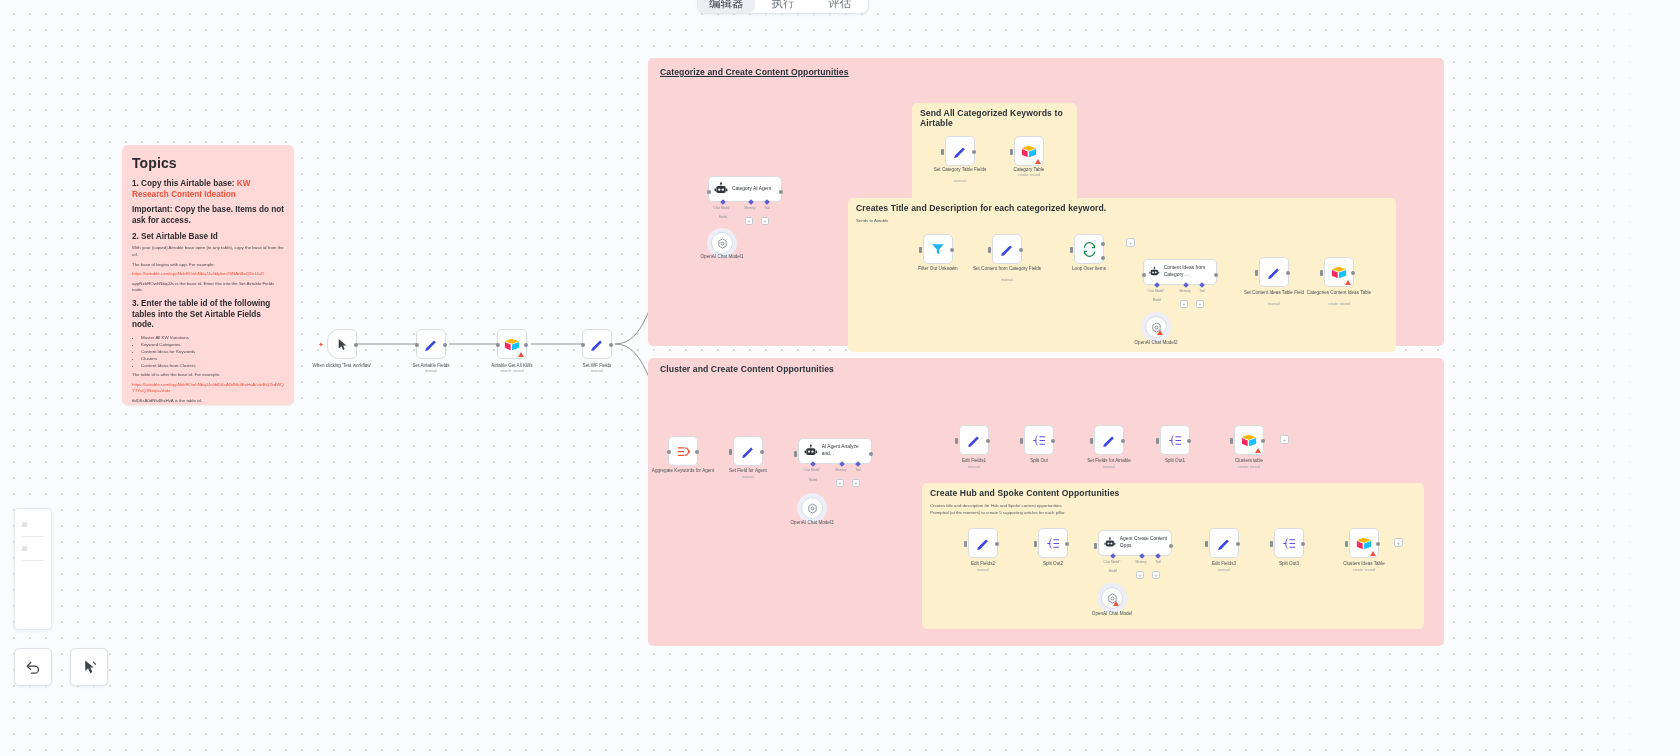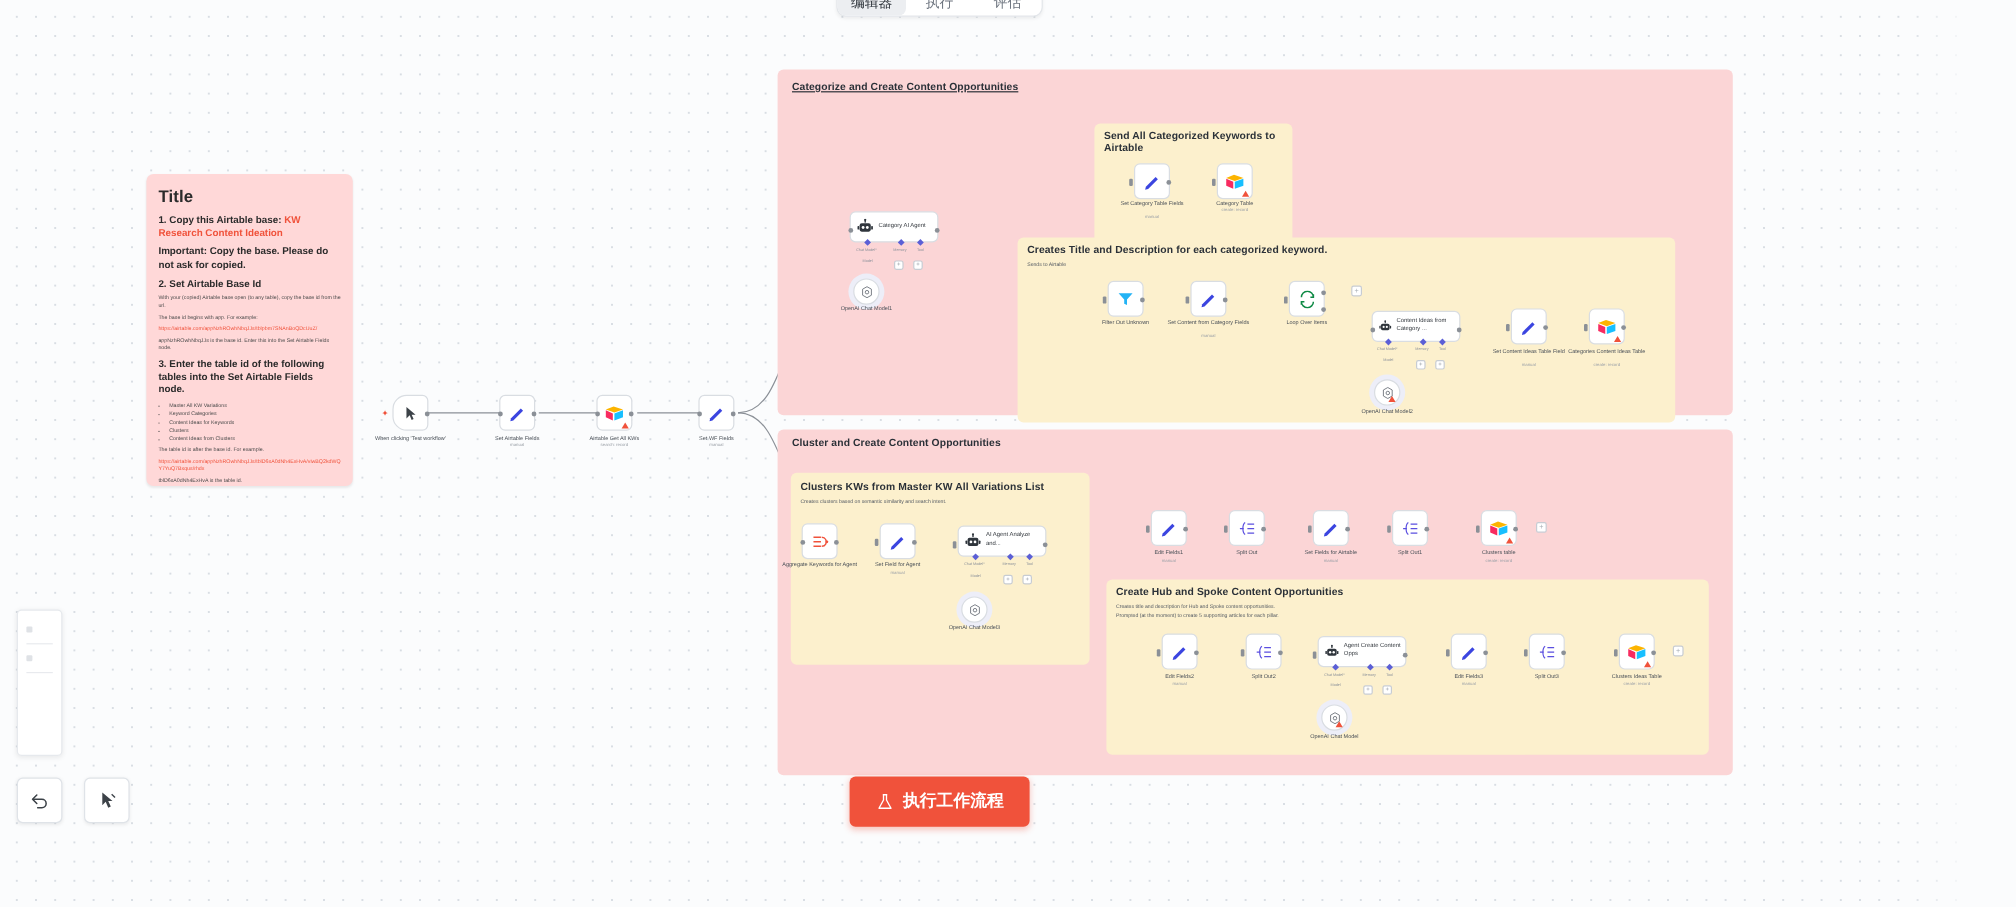--- a/index.html
+++ b/index.html
@@ -197,23 +197,23 @@
     </g>
   </svg>
 
   <div class="abs tabbar">
     <div class="tab active">编辑器</div>
     <div class="tab">执行</div>
     <div class="tab">评估</div>
   </div>
 
   <div class="abs sticky">
-    <h1>Title</h1>
+    <h1>Topics</h1>
     <h2><span>1. Copy this Airtable base: </span><span class="lnk">KW Research Content Ideation</span></h2>
-    <h2>Important: Copy the base. Please do not ask for copied.</h2>
+    <h2>Important: Copy the base. Items do not ask for access.</h2>
     <h2>2. Set Airtable Base Id</h2>
     <p class="small">With your (copied) Airtable base open (to any table), copy the base id from the url.</p>
     <p class="small">The base id begins with app. For example:</p>
     <p class="url">https://airtable.com/appNzhROwhNbqJJs/tblpbm7SNAnBoQDcUuZ/</p>
     <p class="small">appNzhROwhNbqJJs is the base id. Enter this into the Set Airtable Fields node.</p>
     <h2>3. Enter the table id of the following tables into the Set Airtable Fields node.</h2>
     <ul>
       <li>Master All KW Variations</li>
       <li>Keyword Categories</li>
       <li>Content Ideas for Keywords</li>
@@ -237,24 +237,20 @@
 
   <div class="abs grp-yellow" style="left:848px; top:198px; width:548px; height:154px;">
     <div class="abs grp-title" style="left:8px; top:5px;">Creates Title and Description for each categorized keyword.</div>
     <div class="abs grp-sub" style="left:8px; top:17px;">Sends to Airtable</div>
   </div>
 
   <div class="abs grp-pink" style="left:648px; top:358px; width:796px; height:288px;">
     <div class="abs grp-title" style="left:12px; top:6px;">Cluster and Create Content Opportunities</div>
   </div>
 
-  <div class="abs grp-yellow" style="left:659px; top:394px; width:249px; height:160px;">
-    <div class="abs grp-title" style="left:8px; top:6px; width:235px;">Clusters KWs from Master KW All Variations List</div>
-    <div class="abs grp-sub" style="left:8px; top:18px; width:235px;">Creates clusters based on semantic similarity and search intent.</div>
-  </div>
 
 
   <div class="abs grp-yellow" style="left:922px; top:483px; width:502px; height:146px;">
     <div class="abs grp-title" style="left:8px; top:5px;">Create Hub and Spoke Content Opportunities</div>
     <div class="abs grp-sub" style="left:8px; top:17px; white-space:pre-line;">Creates title and description for Hub and Spoke content opportunities.
 Prompted (at the moment) to create 5 supporting articles for each pillar.</div>
   </div>
 
   <div class="node trigger" style="left:327px; top:329px;">
     <svg width="13" height="13" viewBox="0 0 24 24">
@@ -650,21 +646,15 @@
       <path d="M8 5 L3 10 L8 15" fill="none" stroke="#3c4248" stroke-width="1.8" stroke-linecap="round" stroke-linejoin="round"></path>
     </svg>
   </div>
   <div class="abs roundbtn" style="left:70px; top:648px;">
     <svg width="17" height="17" viewBox="0 0 24 24">
       <path d="M6 2 L6 17 L10 13 L13 20 L16 18.5 L13 12 L18 12 Z" fill="#3c4248"></path>
       <path d="M17 4 L21 8" stroke="#3c4248" stroke-width="1.6"></path>
     </svg>
   </div>
 
-  <div class="abs exec-btn">
-    <svg width="15" height="15" viewBox="0 0 24 24">
-      <path d="M9 2 H15 M10 2 V9 L4 20 H20 L14 9 V2" fill="none" stroke="#ffffff" stroke-width="1.8" stroke-linejoin="round"></path>
-    </svg>
-    <span>执行工作流程</span>
-  </div>
 
   <div class="abs right-fade"></div>
 </div>
 
 </body></html>

